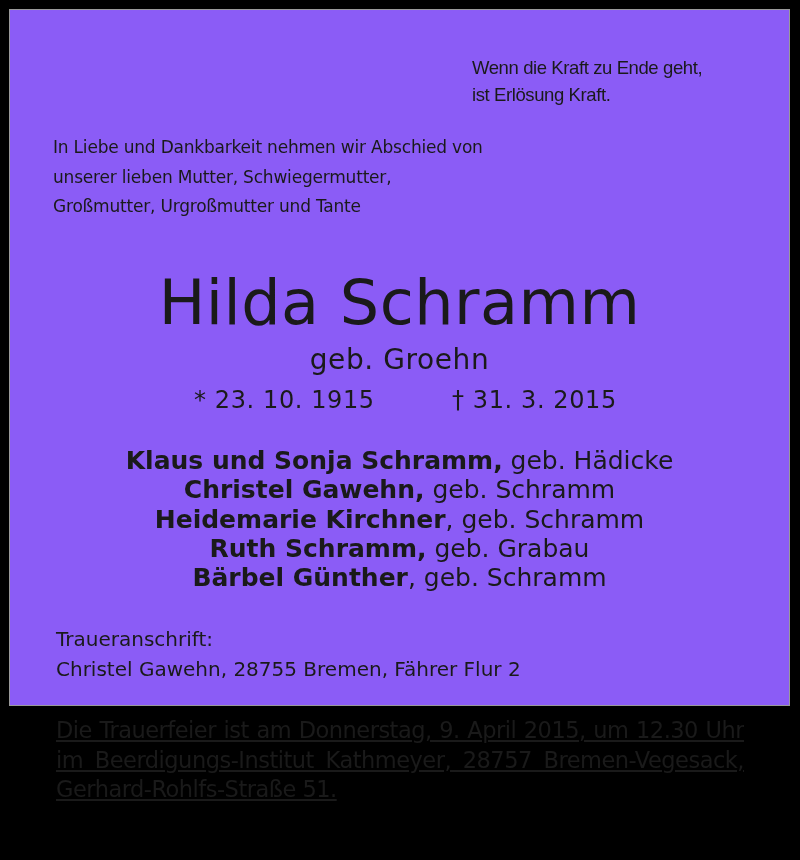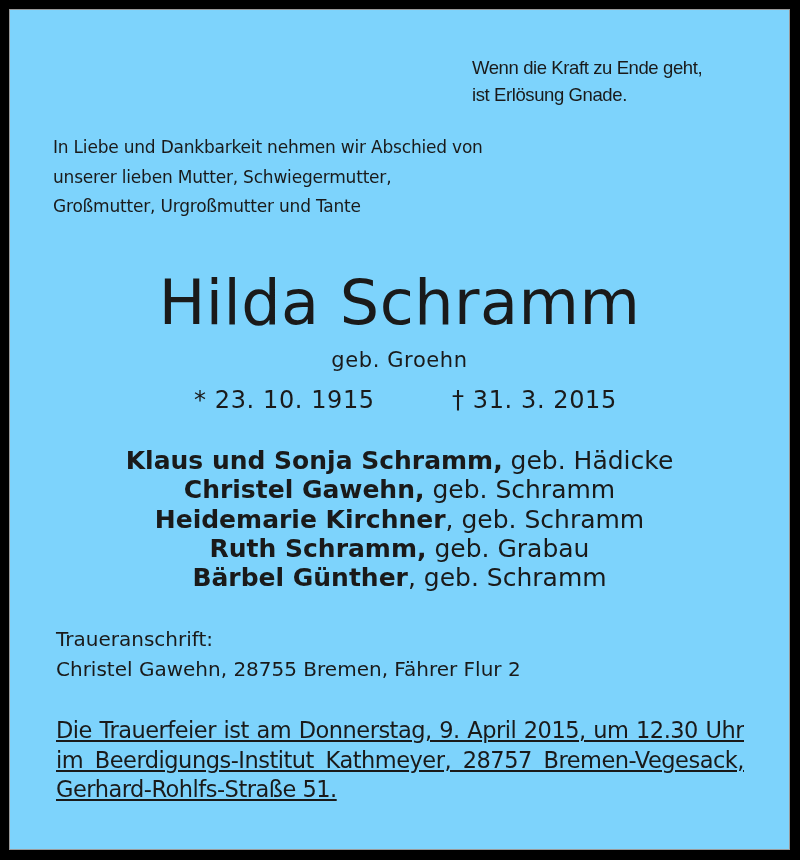--- a/index.html
+++ b/index.html
@@ -13,22 +13,22 @@
       position: relative;
       overflow: hidden;
       font-family: "DejaVu Sans", "Liberation Sans", sans-serif;
       color: #1a1a1a;
     }
     .frame {
       position: absolute;
       left: 9px;
       top: 9px;
       width: 781px;
-      height: 841px;
-      background: #7dd3fc;
+      height: 697px;
+      background: #8b5cf6;
       box-shadow: inset 0 0 0 1px #9a9a9a;
     }
     .abs { position: absolute; white-space: nowrap; }
 
     .quote {
       left: 463px;
       top: 45px;
       font-size: 18.5px;
       line-height: 27px;
       letter-spacing: -0.4px;
@@ -55,21 +55,21 @@
       line-height: 76px;
       font-weight: 400;
       letter-spacing: 0.5px;
     }
 
     .maiden {
       left: 0;
       width: 781px;
       top: 336px;
       text-align: center;
-      font-size: 21px;
+      font-size: 28px;
       line-height: 30px;
       letter-spacing: 0.6px;
     }
 
     .dates {
       left: 0;
       width: 781px;
       top: 375px;
       font-size: 24px;
       line-height: 32px;
@@ -119,21 +119,21 @@
       letter-spacing: -0.5px;
     }
   </style>
 </head>
 <body>
 
 <div class="frame">
 
   <div class="abs quote">
     <div>Wenn die Kraft zu Ende geht,</div>
-    <div>ist Erlösung Gnade.</div>
+    <div>ist Erlösung Kraft.</div>
   </div>
 
   <div class="abs intro">
     <div>In Liebe und Dankbarkeit nehmen wir Abschied von</div>
     <div>unserer lieben Mutter, Schwiegermutter,</div>
     <div>Großmutter, Urgroßmutter und Tante</div>
   </div>
 
   <div class="abs name">Hilda Schramm</div>
 

